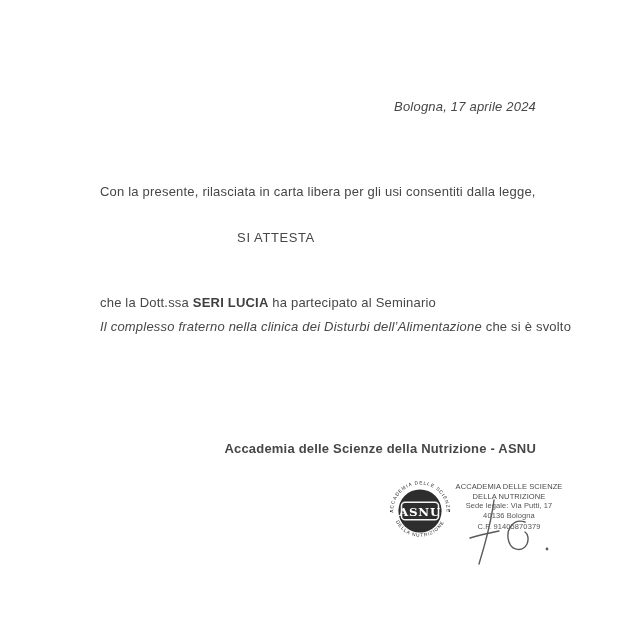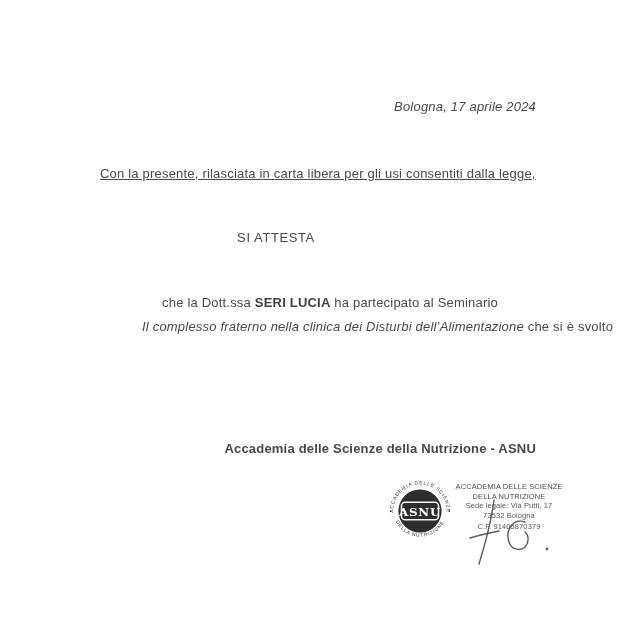--- a/index.html
+++ b/index.html
@@ -12,26 +12,26 @@
     overflow: hidden;
   }
   .abs { position: absolute; }
   .doc-text {
     font-size: 13px;
     letter-spacing: 0.2px;
     line-height: 16px;
     color: #474747;
   }
   .date-line   { top: 99px;  right: 104px; font-style: italic; }
-  .intro-line  { top: 166px; left: 100px; width: 460px; text-decoration: underline; }
+  .intro-line  { top: 184px; left: 100px; width: 460px; }
   .heading     { top: 230px; left: 0; width: 552px; text-align: center; letter-spacing: 0.6px; }
-  .body-block  { top: 291px; left: 100px; width: 460px; line-height: 24px; text-align: center; }
+  .body-block  { top: 291px; left: 100px; width: 460px; line-height: 24px; }
   .body-block p { white-space: nowrap; }
   .body-block strong { font-weight: bold; color: #3f3f3f; }
-  .body-block em { font-style: italic; margin-left: 42px; }
+  .body-block em { font-style: italic; }
   .issuer-line { top: 441px; right: 104px; font-weight: bold; }
   .stamp-svg   { top: 475px; left: 384px; width: 72px; height: 72px; }
   .org-block {
     top: 482px; left: 450px; width: 118px;
     font-size: 7.5px; line-height: 9.5px;
     text-align: center; color: #555;
     letter-spacing: 0.1px;
   }
   .org-block .org-name { color: #4a4a4a; }
   .org-block .fiscal { margin-top: 2px; }
@@ -68,21 +68,21 @@
   <text x="6.5" y="37" font-size="5" text-anchor="middle" fill="#2a2a2a">•</text>
   <text x="63.5" y="37" font-size="5" text-anchor="middle" fill="#2a2a2a">•</text>
   <rect x="17" y="26.5" width="36" height="17" rx="3.5" fill="none" stroke="#f4f4f4" stroke-width="1.5"></rect>
   <text x="35" y="39.5" text-anchor="middle" font-size="11.5" font-weight="bold" letter-spacing="0.8" fill="#ffffff" font-family="DejaVu Serif, serif">ASNU</text>
 </svg>
 
 <div class="abs org-block">
   <div class="org-name">ACCADEMIA DELLE SCIENZE</div>
   <div class="org-name">DELLA NUTRIZIONE</div>
   <div>Sede legale: Via Putti, 17</div>
-  <div>73532 Bologna</div>
+  <div>40136 Bologna</div>
   <div class="fiscal">C.F. 91405870379</div>
 </div>
 
 <svg class="abs signature-svg" viewBox="0 0 96 84" aria-hidden="true">
   <g fill="none" stroke="#5a5a5a" stroke-width="1.4" stroke-linecap="round" stroke-linejoin="round">
     <path d="M 31,8 C 29,24 24,46 16,72"></path>
     <path d="M 7,46 C 16,43 26,41 36,39"></path>
     <path d="M 62,30 C 50,26 42,38 46,50 C 49,59 60,60 64,52 C 66,47 65,42 62,40"></path>
   </g>
   <circle cx="84" cy="57" r="1.4" fill="#5a5a5a"></circle>

